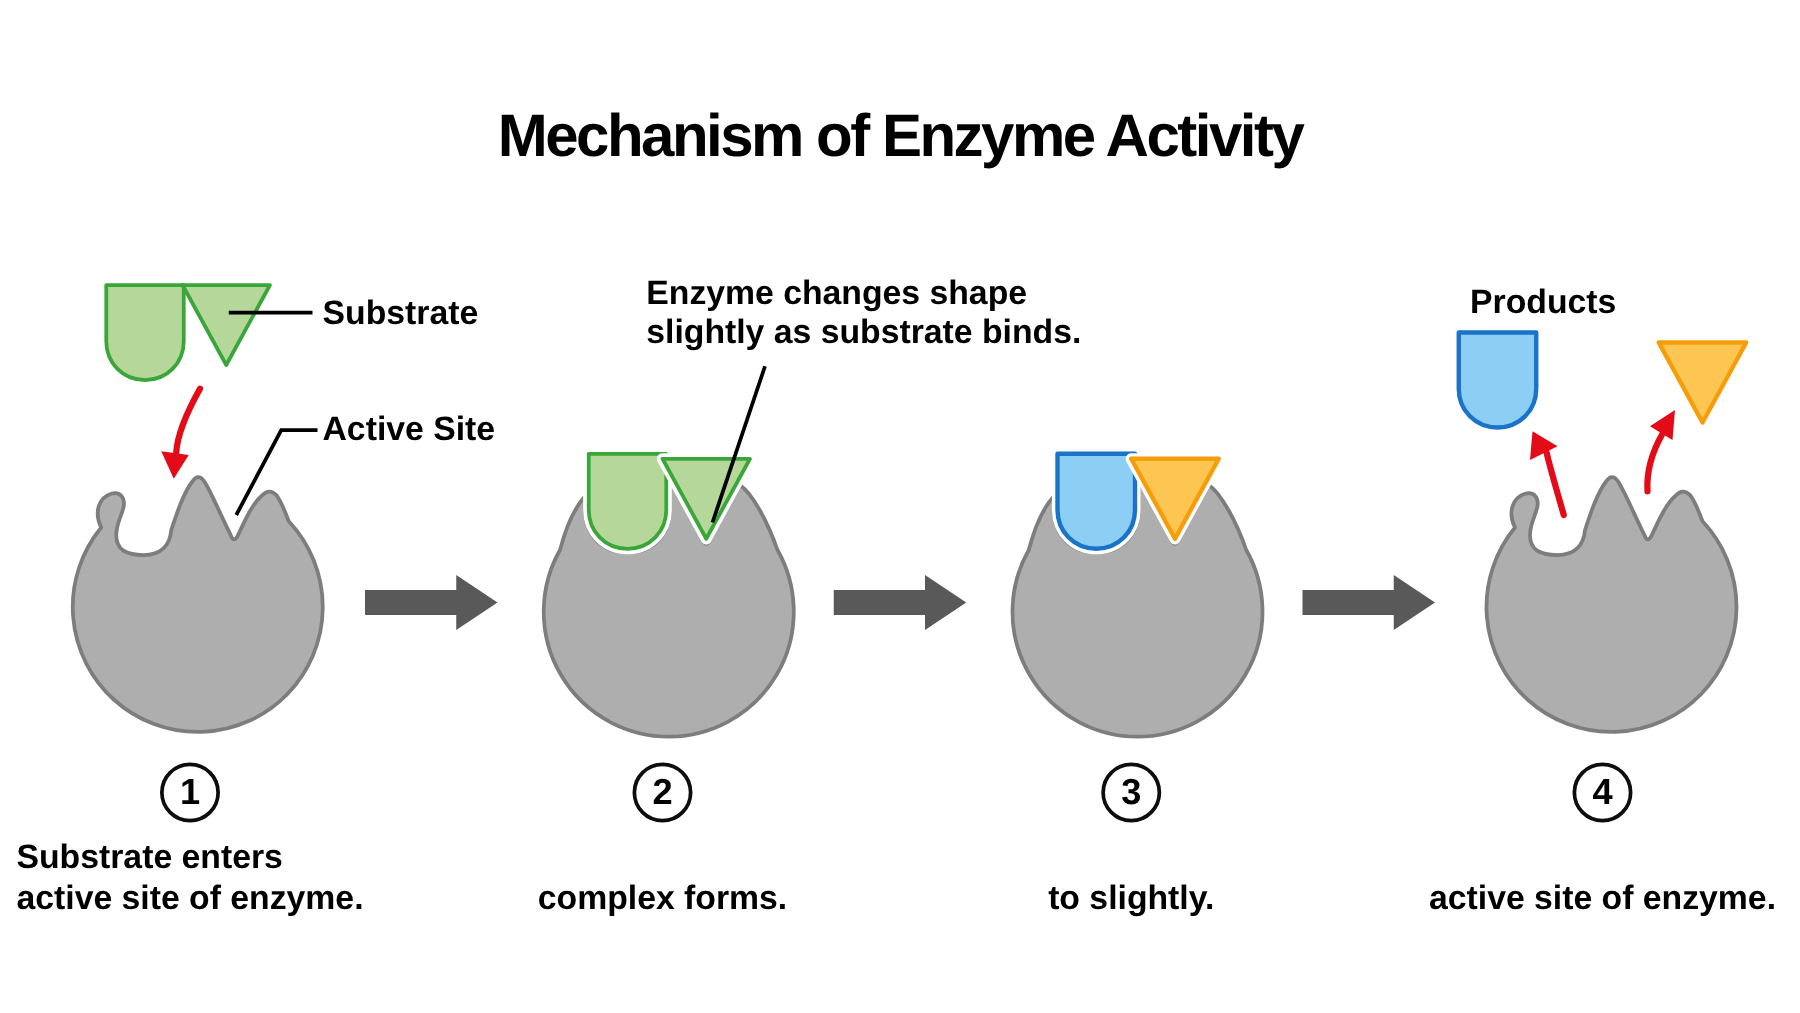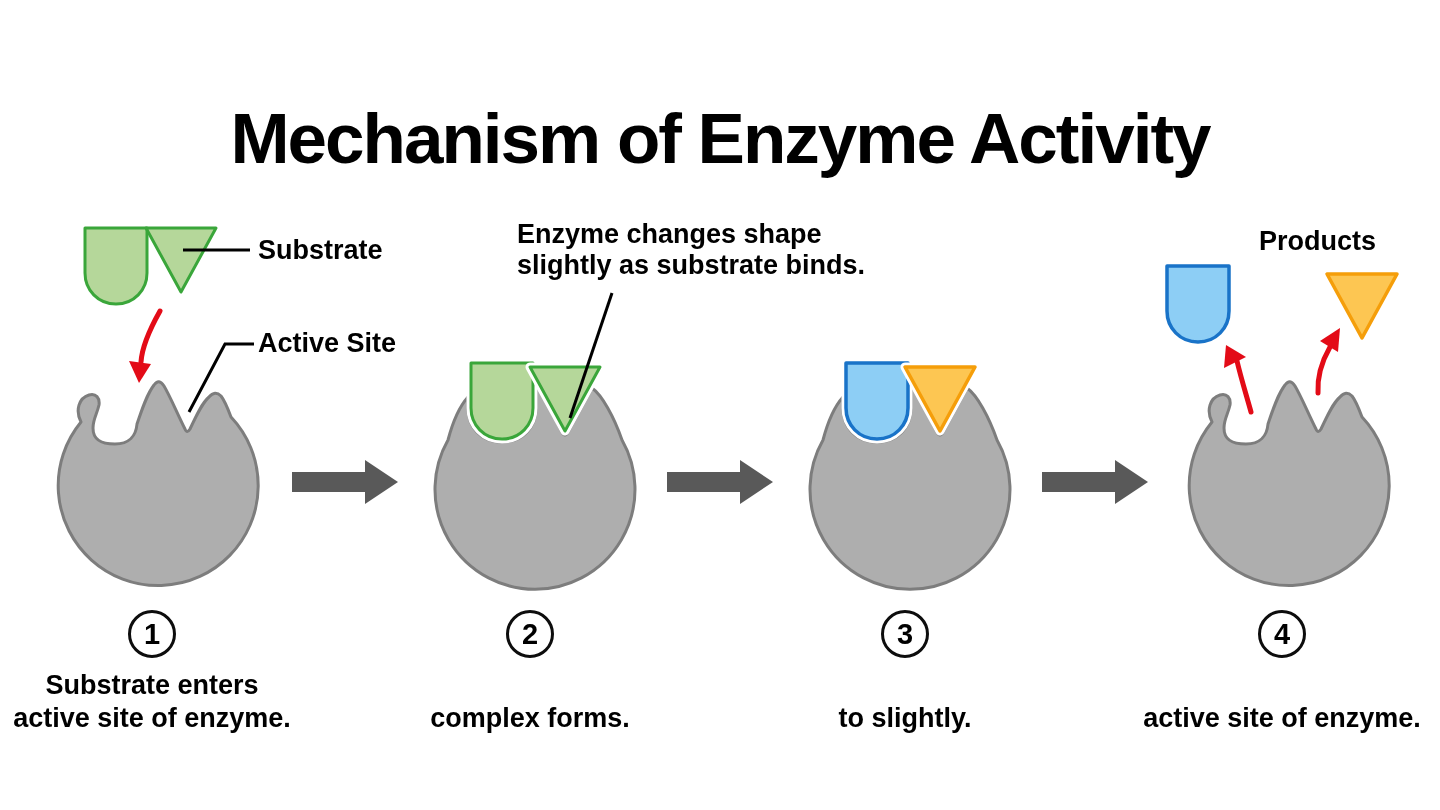--- a/index.html
+++ b/index.html
@@ -3,36 +3,36 @@
 <meta charset="utf-8">
 <style>
   html,body{margin:0;padding:0;background:#fff;}
   #stage{
     position:relative;width:1440px;height:810px;overflow:hidden;
     background:var(--background,#fff);
     font-family:"Liberation Sans",sans-serif;color:var(--text,#000);
   }
   #title{
     position:absolute;left:0;top:50px;width:1440px;text-align:center;
-    font-size:71px;font-weight:bold;letter-spacing:-2px;white-space:nowrap;
+    font-size:48px;font-weight:bold;letter-spacing:-2px;white-space:nowrap;
   }
   #gfx{position:absolute;left:0;top:0;z-index:1;}
   .lbl{position:absolute;z-index:2;font-size:27px;font-weight:bold;line-height:31px;}
   #lbl-substrate{left:258px;top:235px;}
   #lbl-active-site{left:258px;top:328px;}
   #lbl-note{left:517px;top:219px;width:400px;text-align:left;}
-  #lbl-products{left:1176px;top:226px;width:200px;text-align:right;}
+  #lbl-products{left:1176px;top:226px;width:200px;text-align:left;}
   .step-footer{position:absolute;top:610px;width:340px;z-index:2;
     display:flex;flex-direction:column;align-items:center;}
   .num{
     width:42px;height:42px;border:3px solid #0d0d0d;border-radius:50%;
     display:flex;align-items:center;justify-content:center;
     font-size:29px;font-weight:bold;background:#fff;
   }
-  .cap{margin-top:11px;font-size:27px;font-weight:bold;line-height:33px;text-align:center;}
+  .cap{margin-top:11px;font-size:27px;font-weight:bold;line-height:33px;text-align:left;}
   
   .enz{fill:var(--enzyme_fill,#aeaeae);stroke:var(--enzyme_stroke,#7d7d7d);stroke-width:3;stroke-linejoin:round;}
   .g{fill:var(--substrate_fill,#b5d79a);stroke:var(--substrate_stroke,#3aa63a);stroke-width:3;stroke-linejoin:round;}
   .b{fill:var(--product_square_fill,#8dcef5);stroke:var(--product_square_stroke,#1973c8);stroke-width:3.5;stroke-linejoin:round;}
   .o{fill:var(--product_triangle_fill,#fdc652);stroke:var(--product_triangle_stroke,#f59e0a);stroke-width:3.5;stroke-linejoin:round;}
   .halo{fill:#fff;stroke:#fff;stroke-width:9;stroke-linejoin:round;}
   .leader{fill:none;stroke:#000;stroke-width:3;}
   .redshaft{fill:none;stroke:var(--motion_arrow,#e30b17);stroke-width:5;stroke-linecap:round;}
   .redhead{fill:var(--motion_arrow,#e30b17);}
   .darrow{fill:var(--step_arrow,#595959);}

